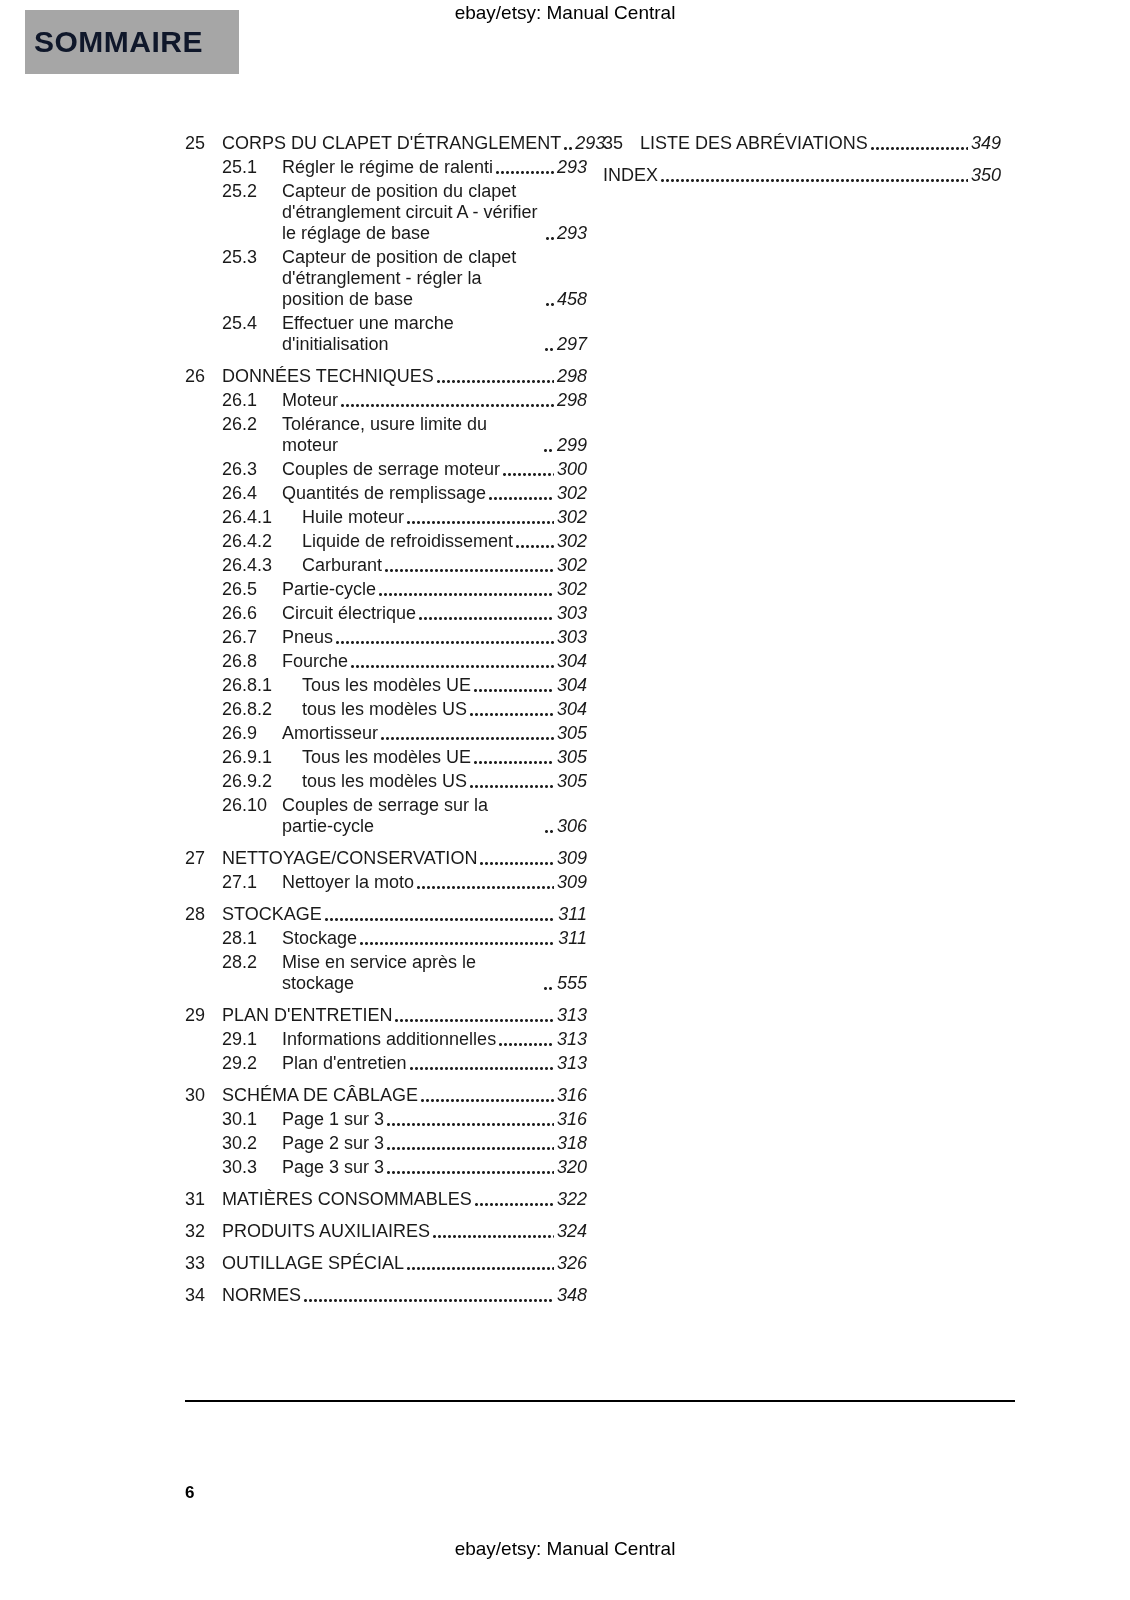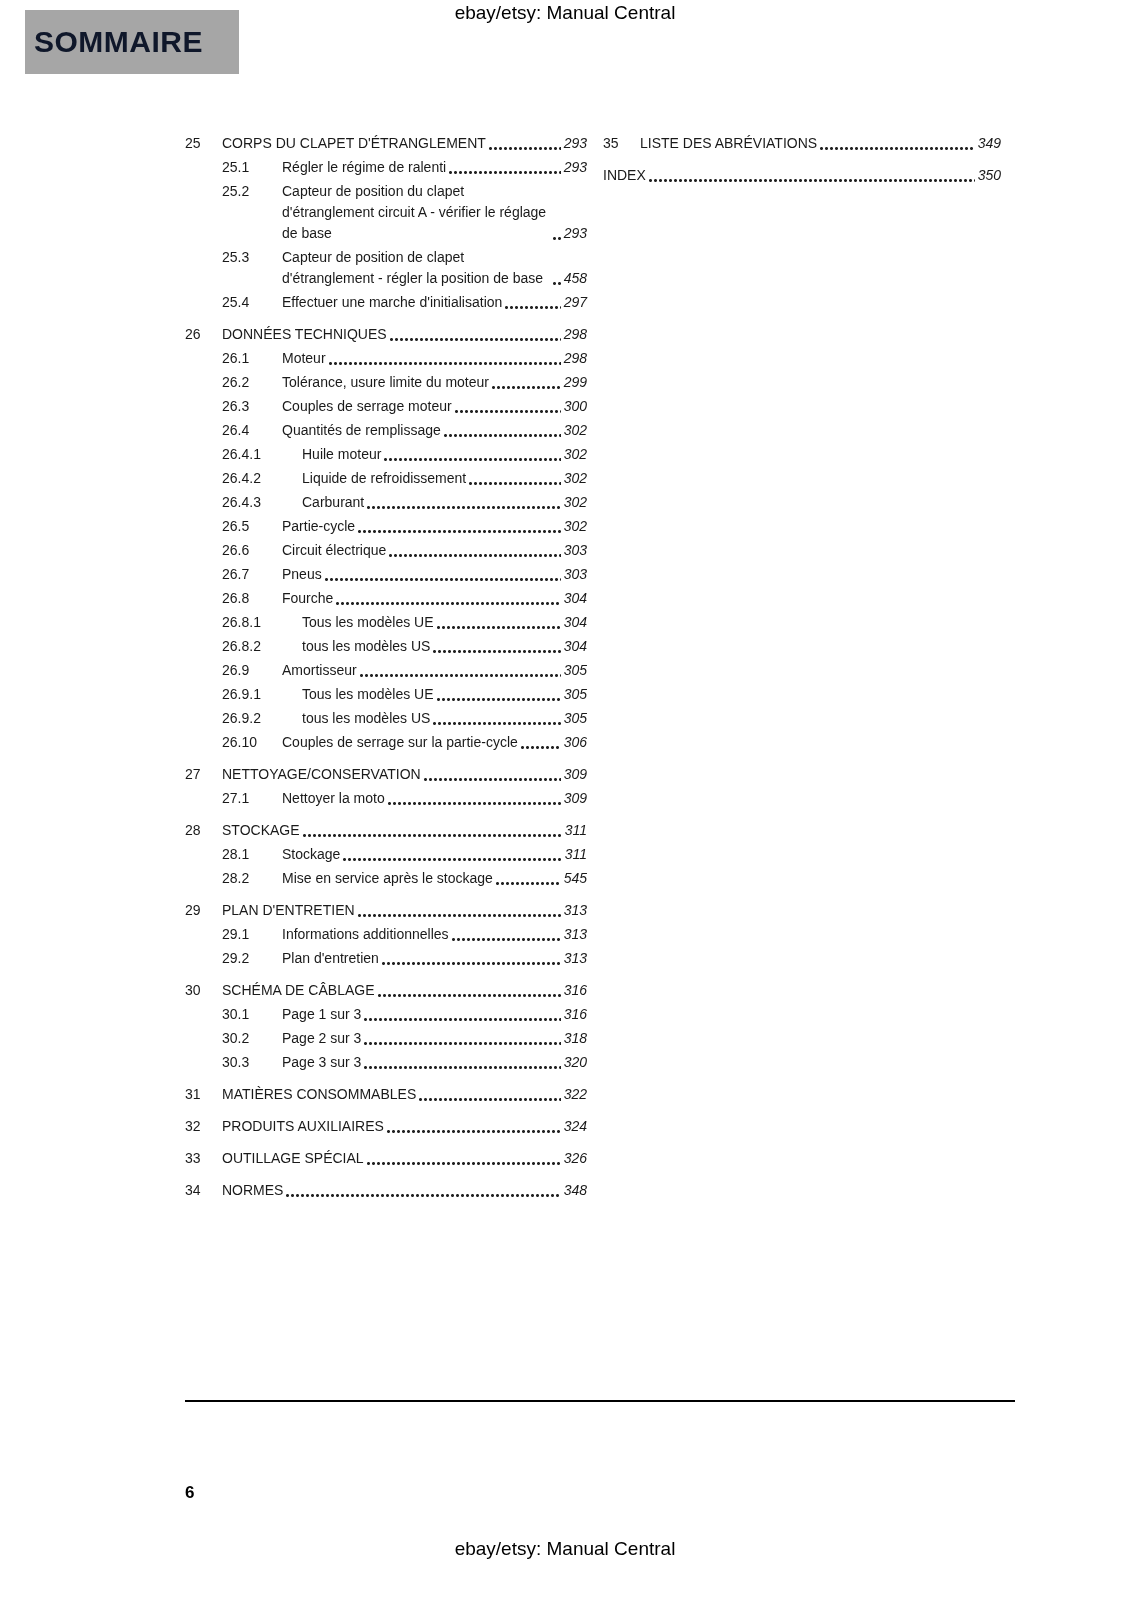--- a/index.html
+++ b/index.html
@@ -18,21 +18,21 @@
 
   .sommaire-box {
     position: absolute; left: 25px; top: 10px; width: 214px; height: 64px;
     background: #a6a6a6; display: flex; align-items: center;
   }
   .sommaire-text {
     font-size: 30px; font-weight: bold; color: #0f172a;
     padding-left: 9px; letter-spacing: 0.5px;
   }
 
-  .col { position: absolute; top: 133px; font-size: 14px; line-height: 21px; color: #1a1a1a; }
+  .col { position: absolute; top: 133px; font-size: 18px; line-height: 21px; color: #1a1a1a; }
   .col-left  { left: 185px; width: 402px; }
   .col-right { left: 603px; width: 398px; }
 
   .chapter { margin-bottom: 11px; }
   .entries { margin-top: 1px; }
 
   .toc-line { display: flex; align-items: flex-start; margin-bottom: 3px; }
   .entry { padding-left: 37px; }
 
   .ch-num { flex: none; width: 37px; }
@@ -300,21 +300,21 @@
               <span class="t-text">Stockage</span>
               <span class="dots"></span>
               <span class="p-num">311</span>
             </div>
           </div>
           <div class="toc-line entry">
             <span class="e-num">28.2</span>
             <div class="line-body">
               <span class="t-text">Mise en service après le stockage</span>
               <span class="dots"></span>
-              <span class="p-num">545</span>
+              <span class="p-num">555</span>
             </div>
           </div>
         </div>
       </div>
       <div class="chapter">
         <div class="toc-line chapter-line">
           <span class="ch-num">29</span>
           <div class="line-body">
             <span class="t-text">PLAN D'ENTRETIEN</span>
             <span class="dots"></span>

